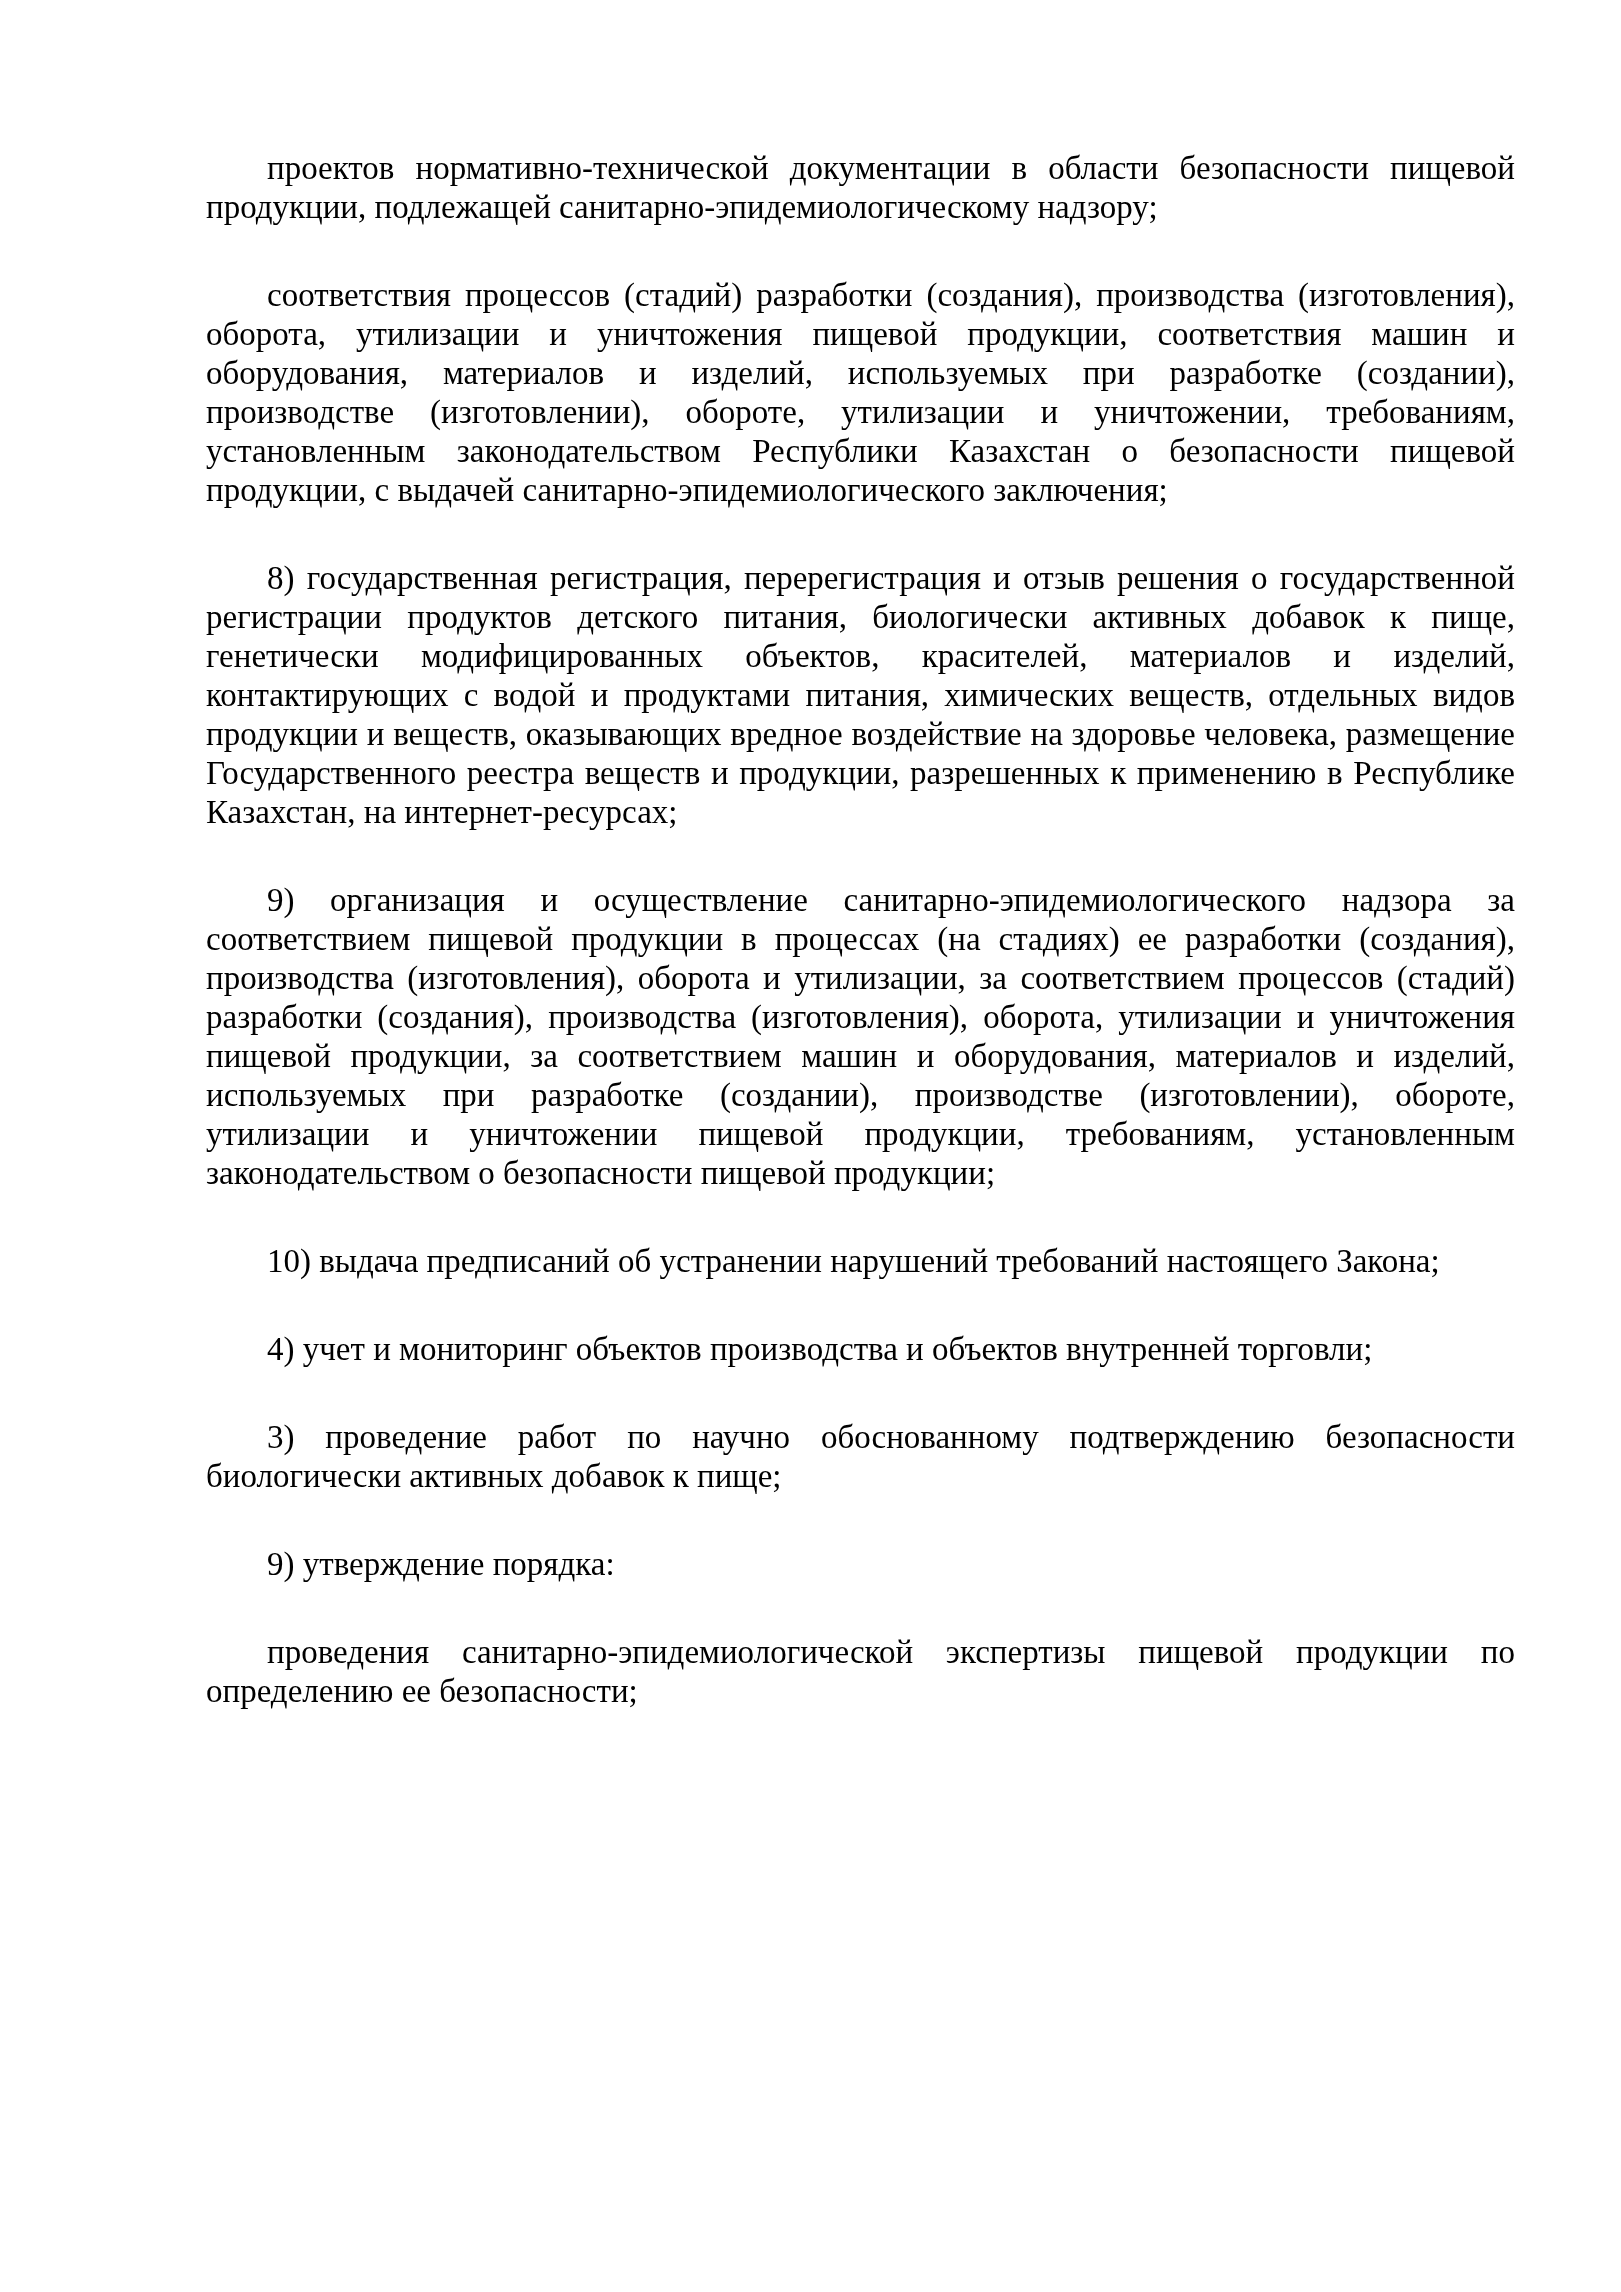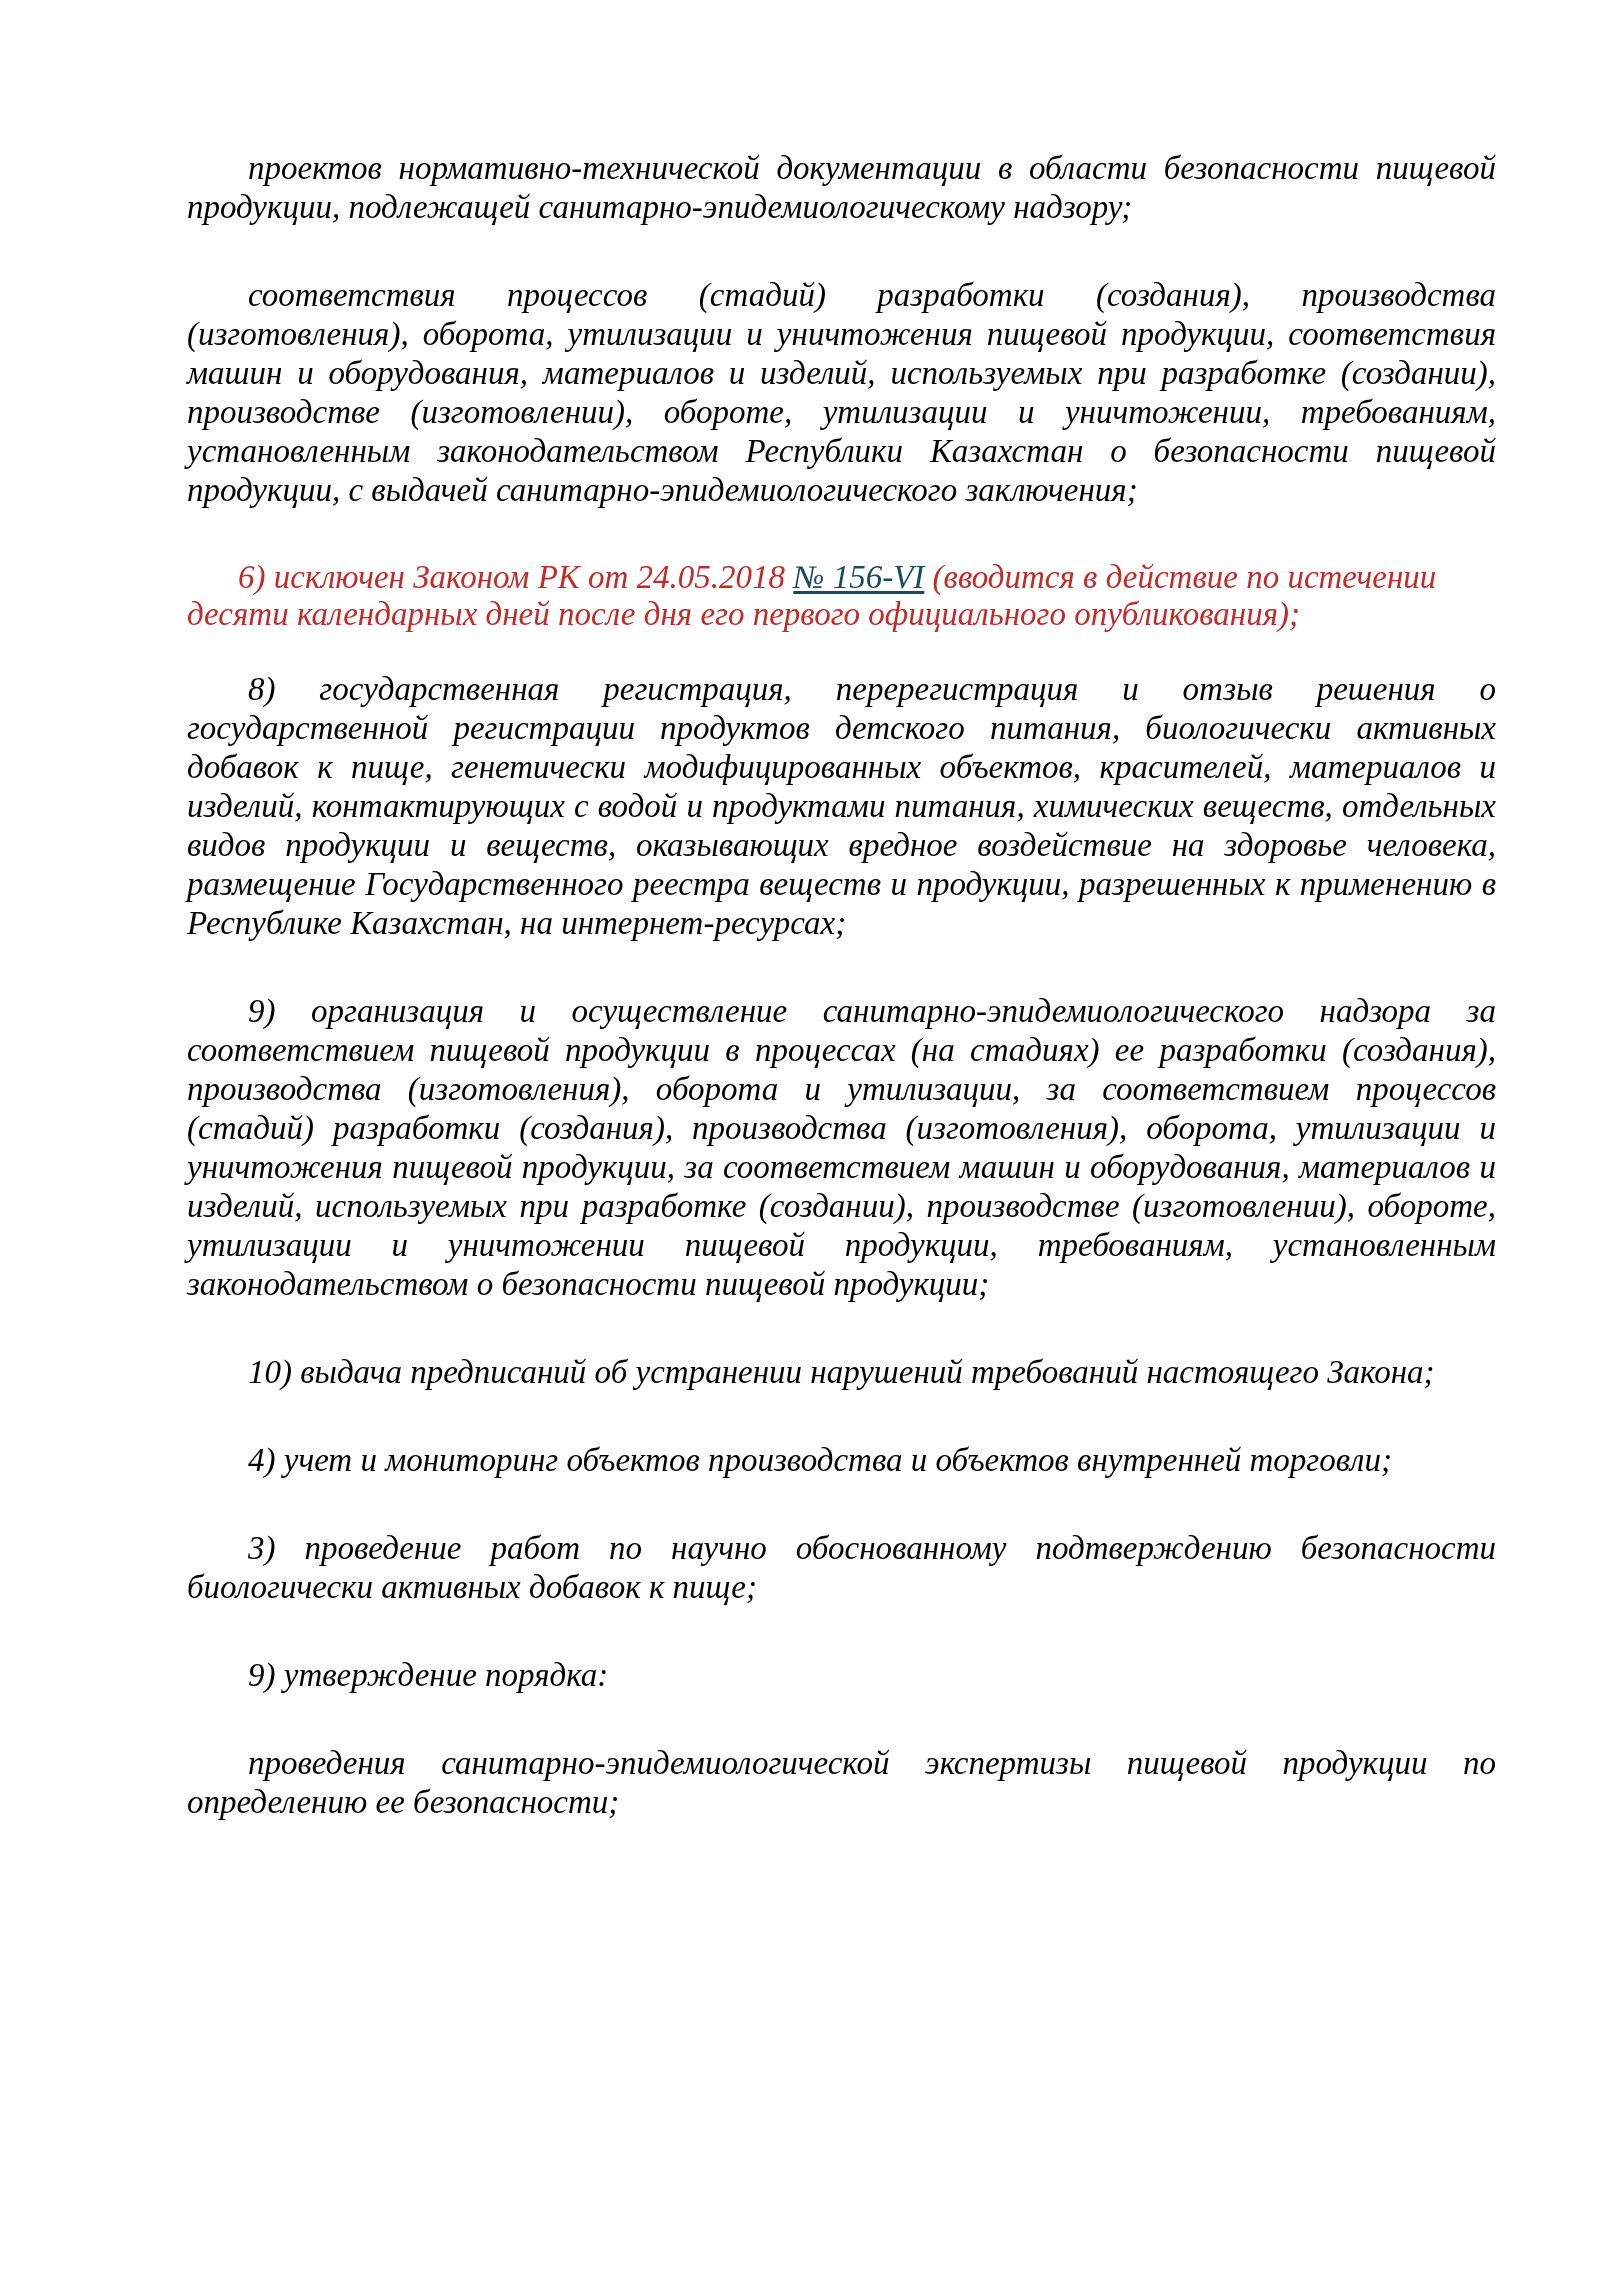--- a/index.html
+++ b/index.html
@@ -11,27 +11,26 @@
     position: relative;
     width: 1621px;
     height: 2293px;
     background: #ffffff;
     overflow: hidden;
     font-family: "Liberation Serif", "DejaVu Serif", serif;
   }
   .content {
     position: absolute;
     top: 149px;
-    left: 187px;
+    left: 206px;
     width: 1309px;
     font-size: 33px;
     line-height: 39px;
     color: #000000;
     text-align: justify;
-    font-style: italic;
   }
   .content p {
     margin: 0 0 49px 0;
     text-indent: 61px;
   }
   .excluded-block {
     margin: 0 0 37px 0;
   }
   .excluded-block p {
     margin: 0;
@@ -51,21 +50,20 @@
 <body>
 
 <div class="page">
   <div class="content">
 
     <p>проектов нормативно-технической документации в области безопасности пищевой продукции, подлежащей санитарно-эпидемиологическому надзору;</p>
 
     <p>соответствия процессов (стадий) разработки (создания), производства (изготовления), оборота, утилизации и уничтожения пищевой продукции, соответствия машин и оборудования, материалов и изделий, используемых при разработке (создании), производстве (изготовлении), обороте, утилизации и уничтожении, требованиям, установленным законодательством Республики Казахстан о безопасности пищевой продукции, с выдачей санитарно-эпидемиологического заключения;</p>
 
     <div class="excluded-block">
-      <p><span>6) исключен Законом РК от 24.05.2018 </span><a class="law-link">№ 156-VI</a><span> (вводится в действие по истечении десяти календарных дней после дня его первого официального опубликования);</span></p>
     </div>
 
     <p>8) государственная регистрация, перерегистрация и отзыв решения о государственной регистрации продуктов детского питания, биологически активных добавок к пище, генетически модифицированных объектов, красителей, материалов и изделий, контактирующих с водой и продуктами питания, химических веществ, отдельных видов продукции и веществ, оказывающих вредное воздействие на здоровье человека, размещение Государственного реестра веществ и продукции, разрешенных к применению в Республике Казахстан, на интернет-ресурсах;</p>
 
     <p>9) организация и осуществление санитарно-эпидемиологического надзора за соответствием пищевой продукции в процессах (на стадиях) ее разработки (создания), производства (изготовления), оборота и утилизации, за соответствием процессов (стадий) разработки (создания), производства (изготовления), оборота, утилизации и уничтожения пищевой продукции, за соответствием машин и оборудования, материалов и изделий, используемых при разработке (создании), производстве (изготовлении), обороте, утилизации и уничтожении пищевой продукции, требованиям, установленным законодательством о безопасности пищевой продукции;</p>
 
     <p>10) выдача предписаний об устранении нарушений требований настоящего Закона;</p>
 
     <p>4) учет и мониторинг объектов производства и объектов внутренней торговли;</p>
 

